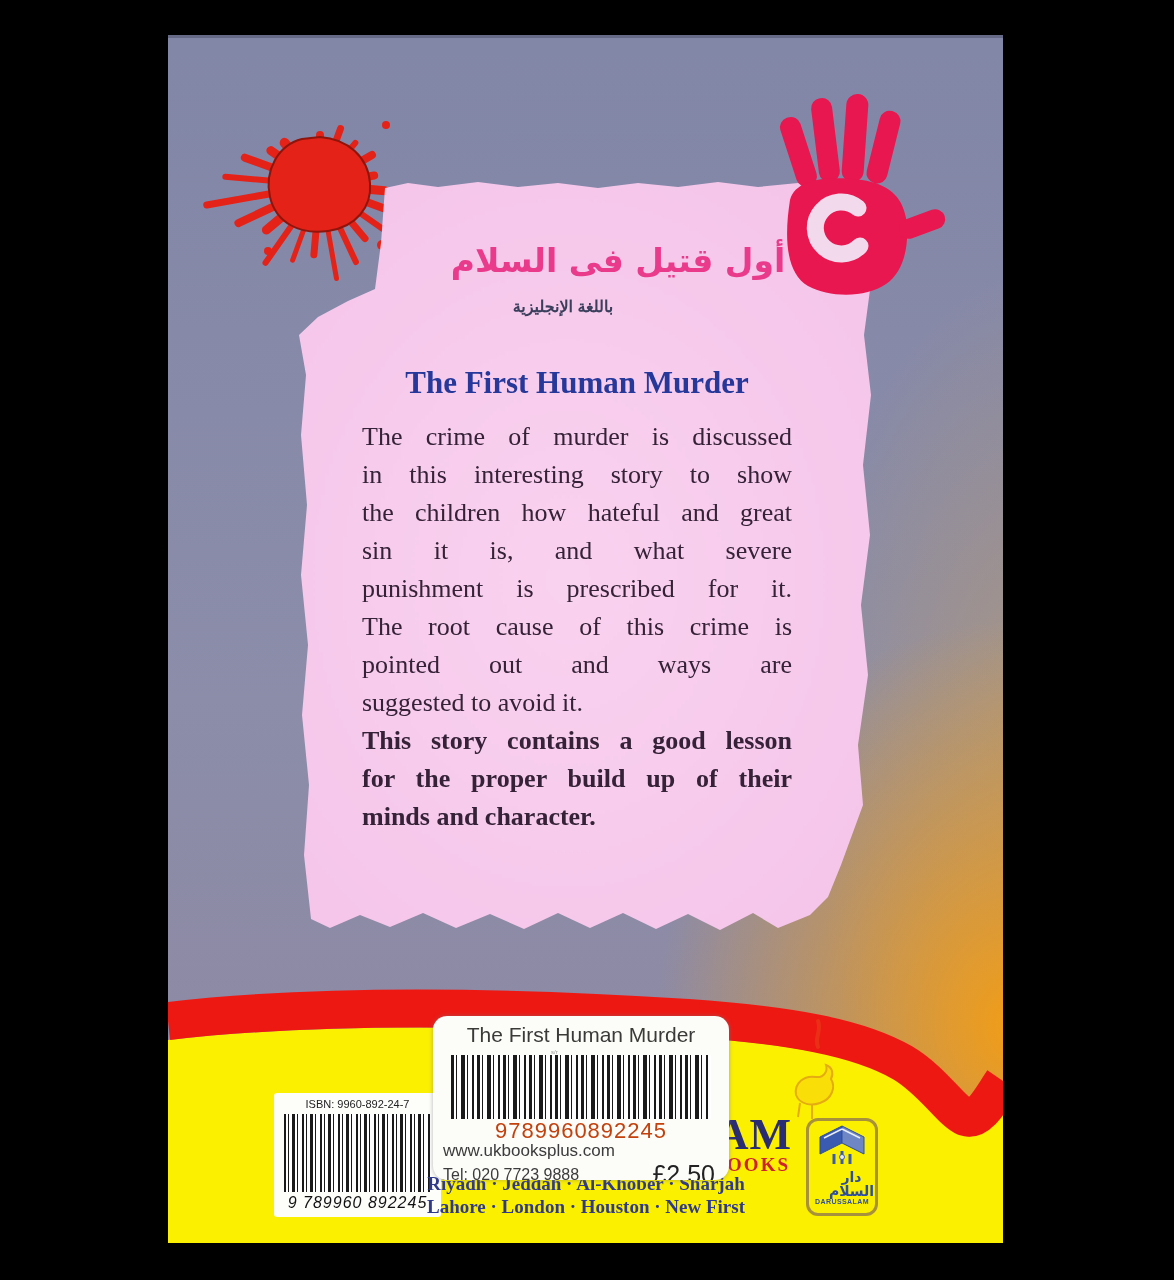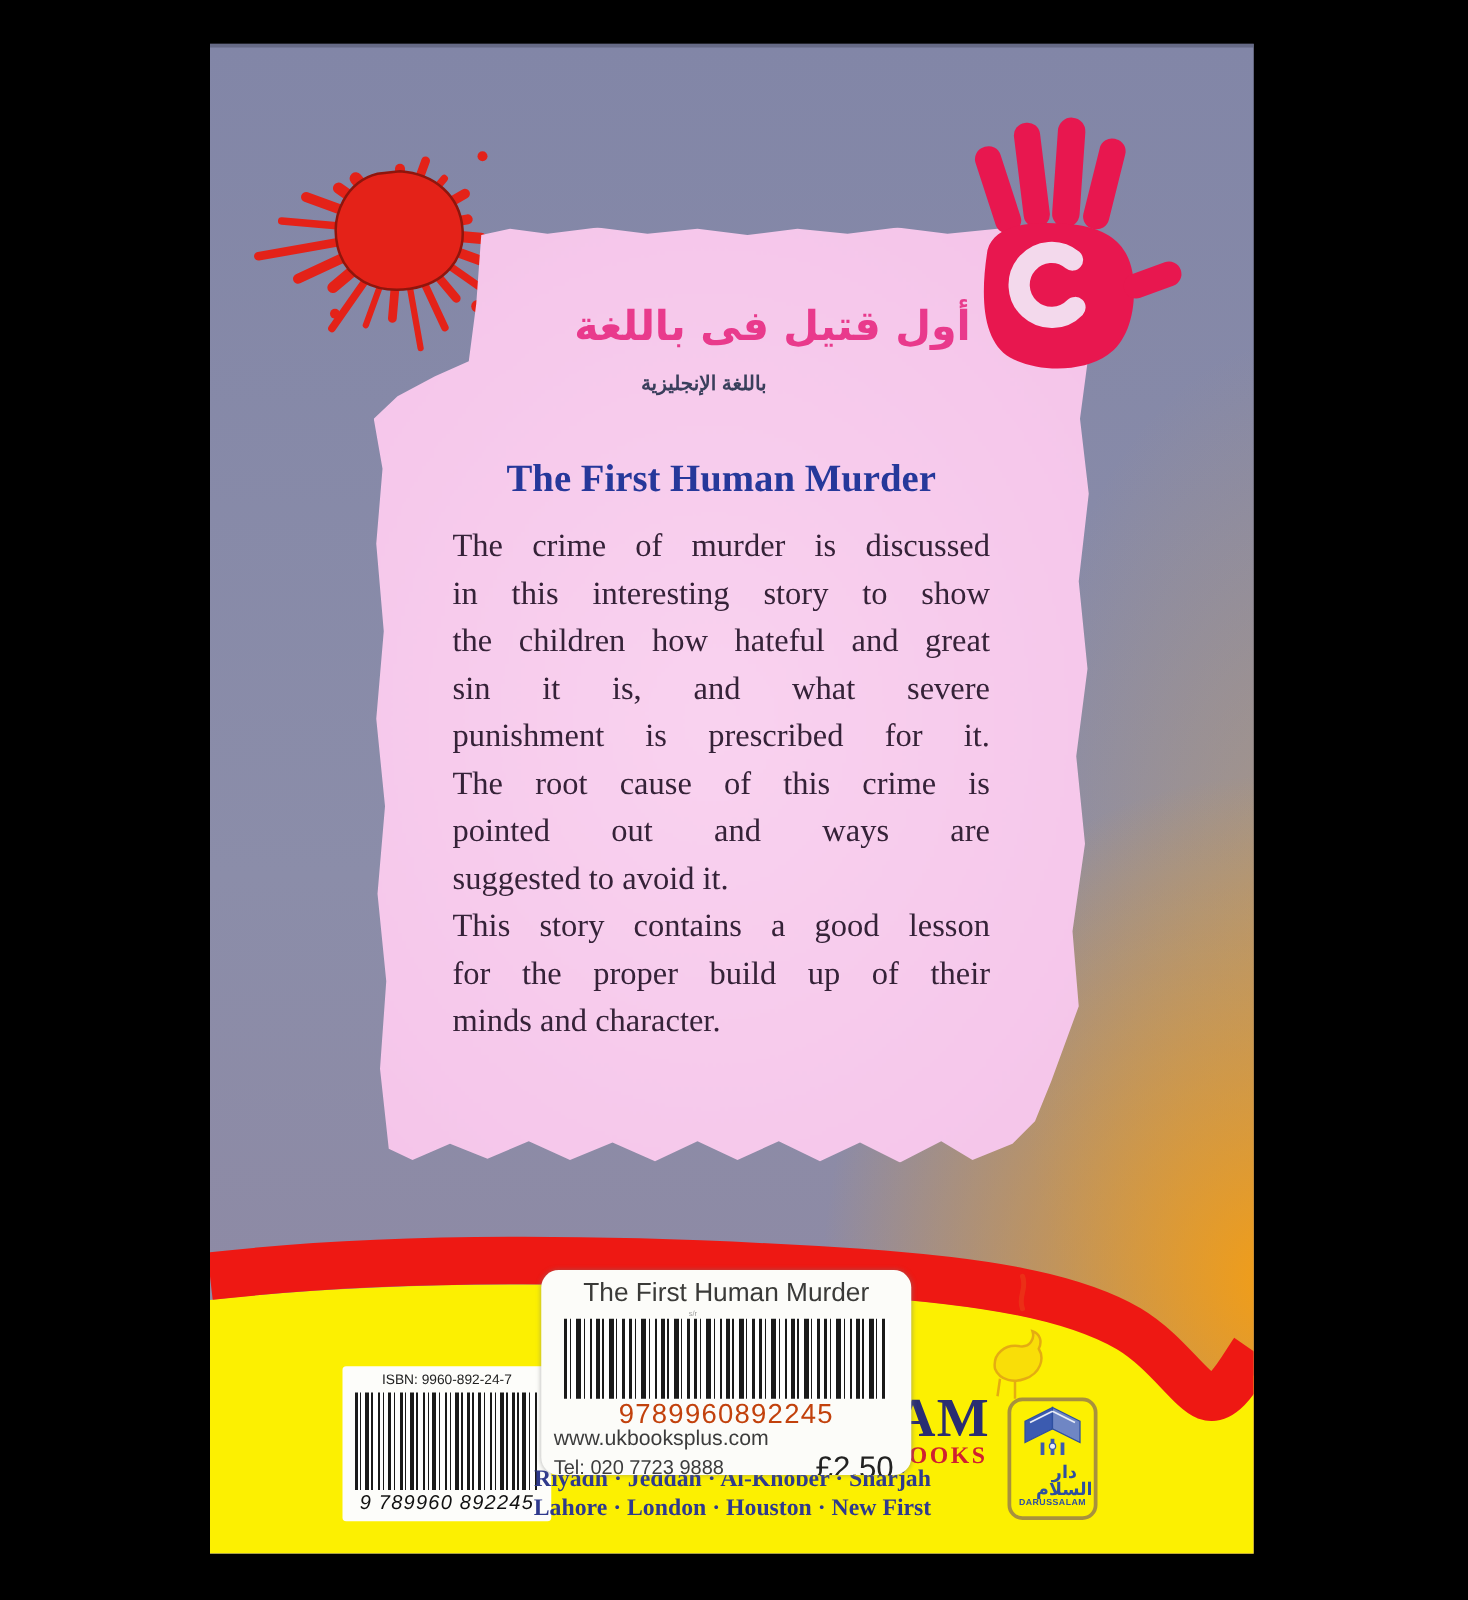--- a/index.html
+++ b/index.html
@@ -115,35 +115,35 @@
         <rect x="18" y="28" width="21" height="72" rx="10" transform="rotate(-18 28 64)"></rect>
         <rect x="45" y="10" width="21" height="84" rx="10" transform="rotate(-7 55 52)"></rect>
         <rect x="74" y="6" width="22" height="88" rx="11" transform="rotate(4 85 50)"></rect>
         <rect x="103" y="22" width="21" height="74" rx="10" transform="rotate(14 113 59)"></rect>
         <path d="M20,112 C14,150 16,185 38,198 C60,210 96,210 116,196 C134,184 140,156 136,130 C132,108 118,96 92,92 C60,88 26,90 20,112 Z"></path>
         <rect x="128" y="126" width="48" height="20" rx="10" transform="rotate(-20 152 136)"></rect>
       </g>
       <path d="M88,120 A26,26 0 1 0 90,158" fill="none" stroke="#f3d9ec" stroke-width="17" stroke-linecap="round"></path>
     </svg>
 
-    <div class="arabic-title">أول قتيل فى باللغة</div>
+    <div class="arabic-title">أول قتيل فى السلام</div>
     <div class="arabic-sub">باللغة الإنجليزية</div>
 
     <div class="en-title">The First Human Murder</div>
     <div class="body-block">
         <div class="bline">The crime of murder is discussed</div>
         <div class="bline">in this interesting story to show</div>
         <div class="bline">the children how hateful and great</div>
         <div class="bline">sin it is, and what severe</div>
         <div class="bline">punishment is prescribed for it.</div>
         <div class="bline">The root cause of this crime is</div>
         <div class="bline">pointed out and ways are</div>
         <div class="bline">suggested to avoid it.</div>
       </div>
-    <div class="body-block" style="top:687px;">
+    <div class="body-block" style="top:687px;font-weight:bold;">
         <div class="bline">This story contains a good lesson</div>
         <div class="bline">for the proper build up of their</div>
         <div class="bline">minds and character.</div>
       </div>
 
     <svg class="band-svg" width="835" height="268" viewBox="0 0 268" preserveAspectRatio="none" style="width:835px;height:268px;">
       <path d="M0,65 C140,49 320,49 520,62 C620,69 690,81 735,107 C765,125 783,155 797,161 C812,166 824,141 835,125 L835,268 L0,268 Z" fill="#fcf001"></path>
       <path d="M0,46 C140,30 320,30 520,43 C620,50 690,62 735,88 C765,106 783,136 797,142 C812,147 824,122 835,106" fill="none" stroke="#ee1813" stroke-width="38"></path>
       <g opacity="0.65">
         <path d="M628,120 C626,108 636,100 648,102 C656,103 660,96 658,90 C664,92 666,98 663,104 C668,112 664,124 652,128 C644,131 632,130 628,120 Z" fill="rgba(235,150,40,.30)" stroke="#d8881c" stroke-width="2"></path>

